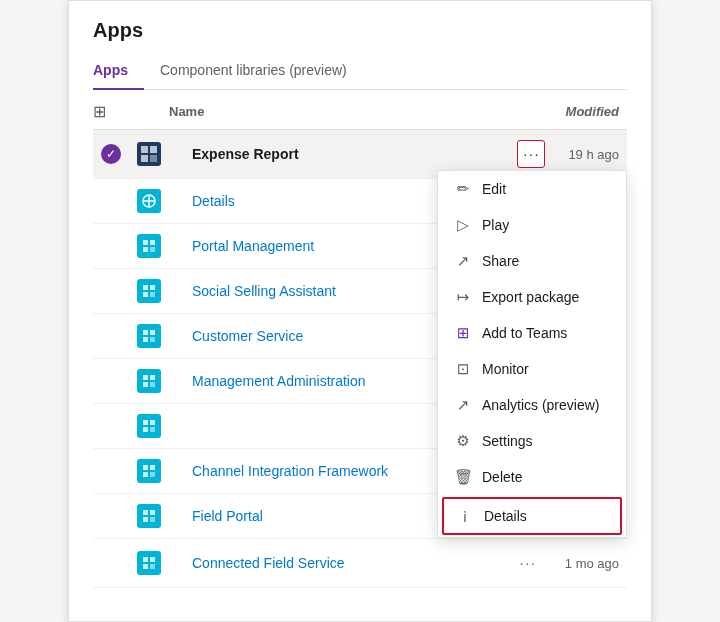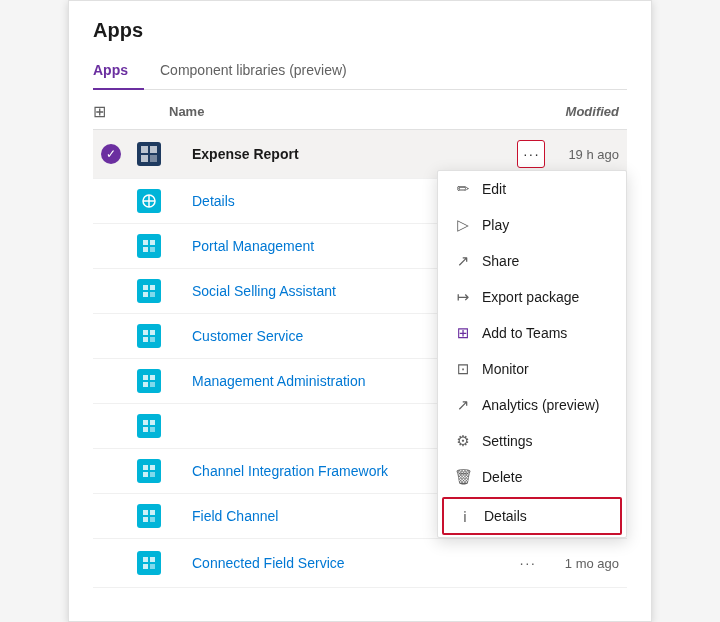--- a/index.html
+++ b/index.html
@@ -371,21 +371,21 @@
         <div class="app-icon cyan">
           <svg width="16" height="16" viewBox="0 0 16 16" fill="none">
               <rect x="2" y="2" width="5" height="5" fill="#fff" fill-opacity="0.8"></rect>
               <rect x="9" y="2" width="5" height="5" fill="#fff" fill-opacity="0.8"></rect>
               <rect x="2" y="9" width="5" height="5" fill="#fff" fill-opacity="0.8"></rect>
               <rect x="9" y="9" width="5" height="5" fill="#fff" fill-opacity="0.5"></rect>
             </svg>
         </div>
       </div>
       <div class="app-name-cell">
-        <a class="app-name-link">Field Channel</a>
+        <a class="app-name-link">Field Portal</a>
       </div>
       <div class="col-modified-cell"></div>
     </div>
 
     <div class="table-row">
       <div class="check-cell"></div>
       <div class="app-icon-cell">
         <div class="app-icon cyan">
           <svg width="16" height="16" viewBox="0 0 16 16" fill="none">
               <rect x="2" y="2" width="5" height="5" fill="#fff" fill-opacity="0.8"></rect>

